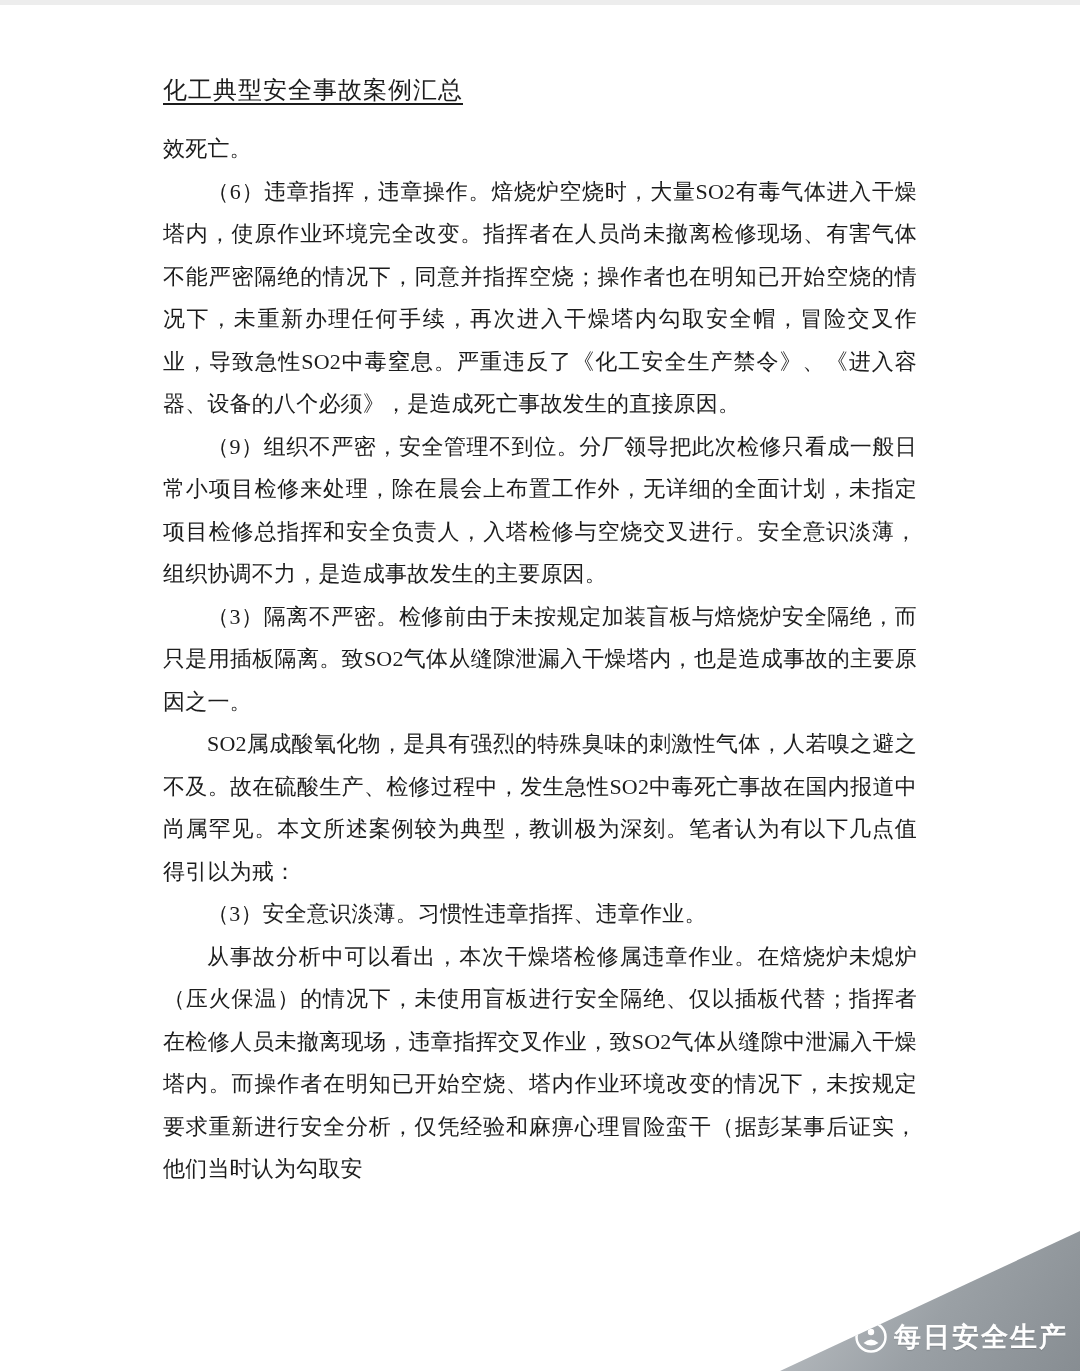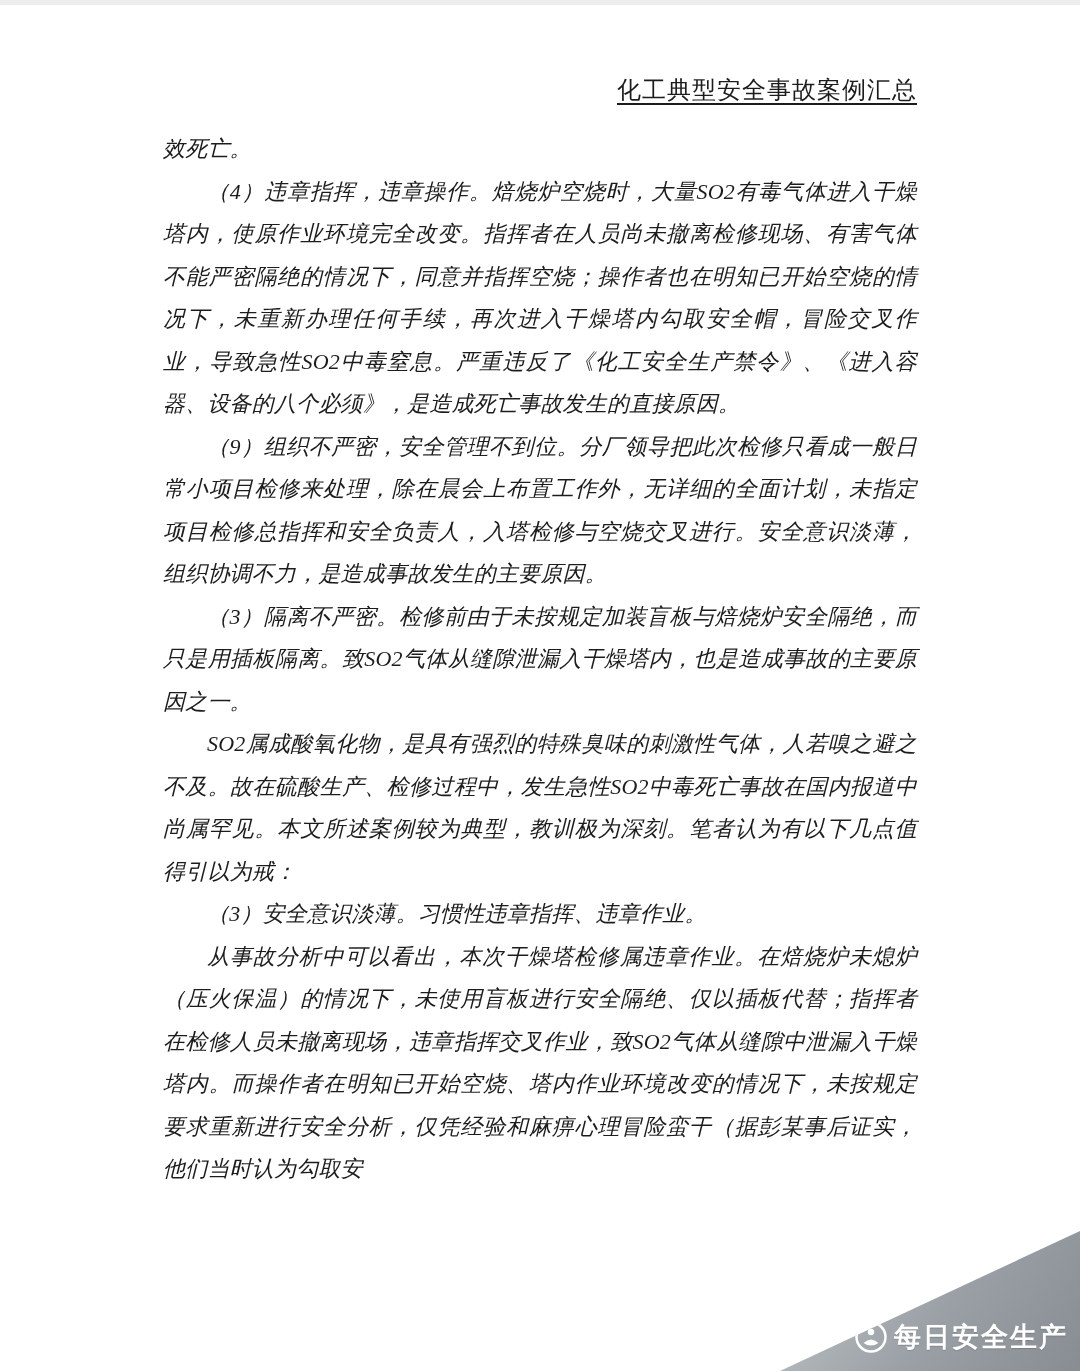--- a/index.html
+++ b/index.html
@@ -20,35 +20,34 @@
   }
   .doc {
     position: absolute;
     top: 0; left: 0;
     width: 1080px;
     box-sizing: border-box;
     padding: 74px 163px 0 163px;
   }
   .title {
     margin: 0 0 22px 0;
-    text-align: right;
+    text-align: left;
     font-size: 24px;
     font-weight: 500;
     letter-spacing: 1px;
     text-decoration: underline;
     text-underline-offset: 5px;
   }
   .para {
     margin: 0;
     font-size: 22px;
     line-height: 42.5px;
     text-align: justify;
     text-indent: 2em;
     letter-spacing: 0.2px;
-    font-style: italic;
   }
   .para.noindent { text-indent: 0; }
   .para.heading {
     font-weight: bold;
     text-align: left;
   }
   .watermark {
     position: absolute;
     right: 0; bottom: 0;
     width: 300px; height: 140px;
@@ -81,21 +80,21 @@
 </style>
 </head>
 <body>
 
 <div class="top-edge"></div>
 
 <main class="doc">
   <h1 class="title">化工典型安全事故案例汇总</h1>
 
   <p class="para noindent">效死亡。</p>
-  <p class="para">（4）违章指挥，违章操作。焙烧炉空烧时，大量SO2有毒气体进入干燥塔内，使原作业环境完全改变。指挥者在人员尚未撤离检修现场、有害气体不能严密隔绝的情况下，同意并指挥空烧；操作者也在明知已开始空烧的情况下，未重新办理任何手续，再次进入干燥塔内勾取安全帽，冒险交叉作业，导致急性SO2中毒窒息。严重违反了《化工安全生产禁令》、《进入容器、设备的八个必须》，是造成死亡事故发生的直接原因。</p>
+  <p class="para">（6）违章指挥，违章操作。焙烧炉空烧时，大量SO2有毒气体进入干燥塔内，使原作业环境完全改变。指挥者在人员尚未撤离检修现场、有害气体不能严密隔绝的情况下，同意并指挥空烧；操作者也在明知已开始空烧的情况下，未重新办理任何手续，再次进入干燥塔内勾取安全帽，冒险交叉作业，导致急性SO2中毒窒息。严重违反了《化工安全生产禁令》、《进入容器、设备的八个必须》，是造成死亡事故发生的直接原因。</p>
   <p class="para">（9）组织不严密，安全管理不到位。分厂领导把此次检修只看成一般日常小项目检修来处理，除在晨会上布置工作外，无详细的全面计划，未指定项目检修总指挥和安全负责人，入塔检修与空烧交叉进行。安全意识淡薄，组织协调不力，是造成事故发生的主要原因。</p>
   <p class="para">（3）隔离不严密。检修前由于未按规定加装盲板与焙烧炉安全隔绝，而只是用插板隔离。致SO2气体从缝隙泄漏入干燥塔内，也是造成事故的主要原因之一。</p>
   <p class="para">SO2属成酸氧化物，是具有强烈的特殊臭味的刺激性气体，人若嗅之避之不及。故在硫酸生产、检修过程中，发生急性SO2中毒死亡事故在国内报道中尚属罕见。本文所述案例较为典型，教训极为深刻。笔者认为有以下几点值得引以为戒：</p>
   <p class="para">（3）安全意识淡薄。习惯性违章指挥、违章作业。</p>
   <p class="para">从事故分析中可以看出，本次干燥塔检修属违章作业。在焙烧炉未熄炉（压火保温）的情况下，未使用盲板进行安全隔绝、仅以插板代替；指挥者在检修人员未撤离现场，违章指挥交叉作业，致SO2气体从缝隙中泄漏入干燥塔内。而操作者在明知已开始空烧、塔内作业环境改变的情况下，未按规定要求重新进行安全分析，仅凭经验和麻痹心理冒险蛮干（据彭某事后证实，他们当时认为勾取安</p>
 </main>
 
 <div class="watermark">
   <div class="wm-inner">
     <span class="wm-logo">

